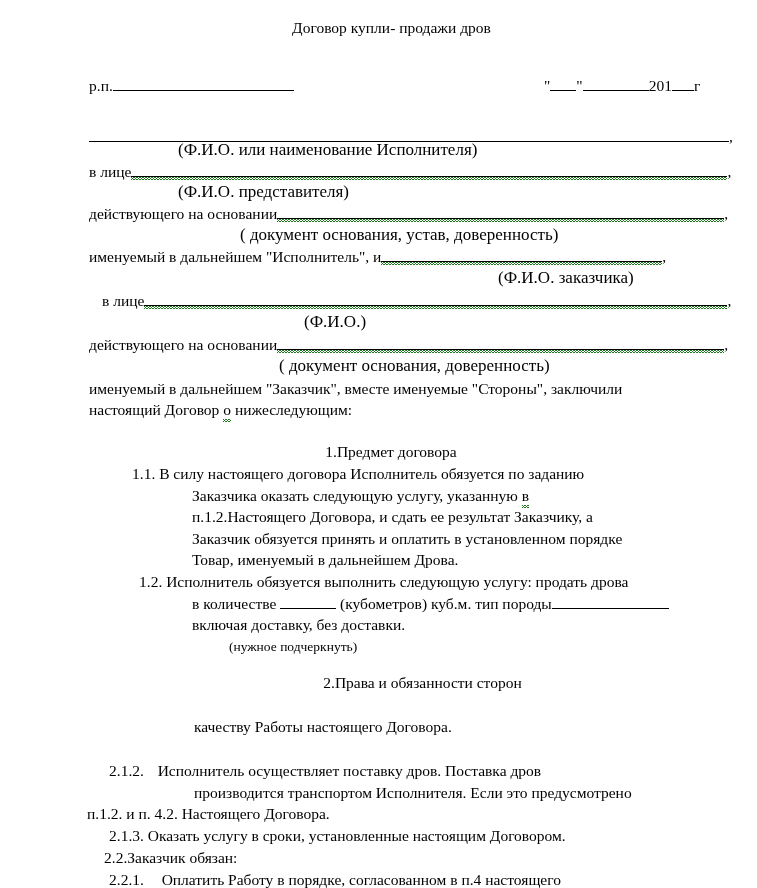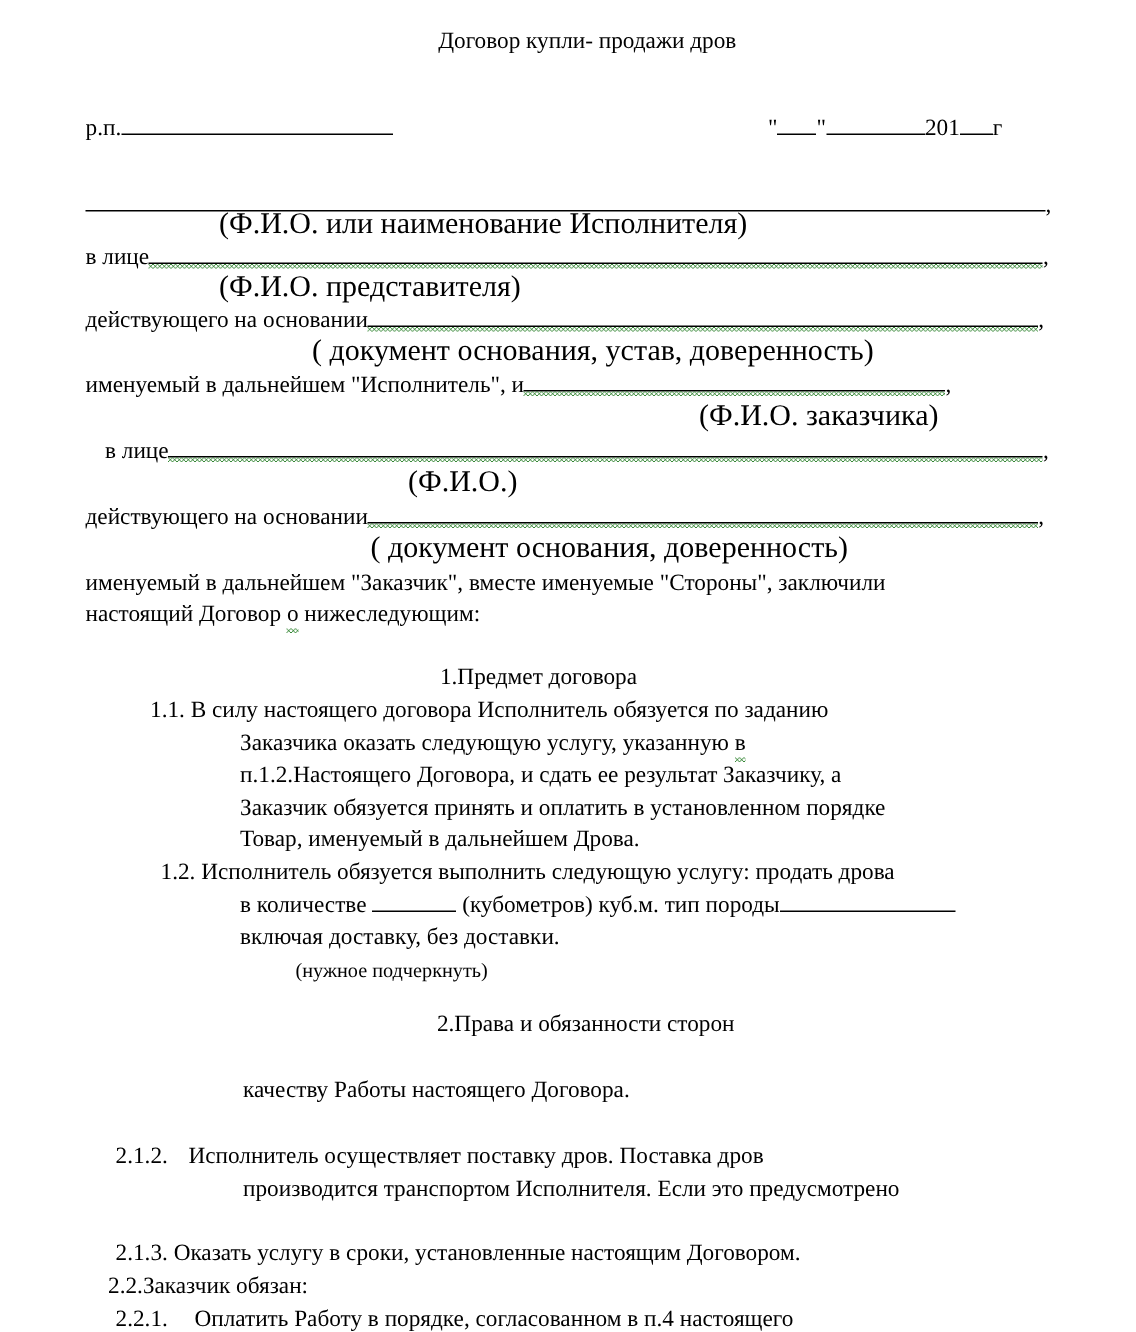--- a/index.html
+++ b/index.html
@@ -44,21 +44,21 @@
     line-height: 21.5px;
   }
 
   .center-head {
     text-align: center;
     font-size: 15.5px;
     line-height: 21px;
   }
 
   .caption {
-    font-size: 20px;
+    font-size: 17px;
     line-height: 19px;
   }
 
   .small-caption {
     font-size: 13.5px;
     line-height: 19px;
   }
 
   
   
@@ -104,21 +104,21 @@
     bottom: -2px;
     height: 3px;
     background-image:
       linear-gradient(45deg, transparent 40%, #1f7a1f 41%, #1f7a1f 59%, transparent 60%),
       linear-gradient(-45deg, transparent 40%, #1f7a1f 41%, #1f7a1f 59%, transparent 60%);
     background-size: 3px 3px;
     background-repeat: repeat-x;
   }
 
   
-  .abs { position: absolute; }
+  .abs { position: absolute; margin-left: 32px; }
   .nowrap { white-space: nowrap; }
 </style>
 </head>
 <body>
 
 <div class="page">
 
   <div class="doc-title">Договор купли- продажи дров</div>
 
   <div class="abs" style="left:57px; top:57px;">
@@ -212,20 +212,21 @@
 
   <div class="abs" style="left:77px; top:742px; width:690px;">
     <div class="para nowrap">
       <span>2.1.2.</span>
       <span style="display:inline-block; width:6px;"></span>
       <span>Исполнитель осуществляет поставку дров. Поставка дров</span>
     </div>
     <div class="para nowrap" style="padding-left:85px;">производится транспортом Исполнителя. Если это предусмотрено</div>
   </div>
 
+  <div class="abs para nowrap" style="left:55px; top:785px;">п.1.2. и п. 4.2. Настоящего Договора.</div>
 
   <div class="abs para nowrap" style="left:77px; top:807px;">
     <span>2.1.3.</span>
     <span>Оказать услугу в сроки, установленные настоящим Договором.</span>
   </div>
 
   <div class="abs para nowrap" style="left:72px; top:829px;">2.2.Заказчик обязан:</div>
 
   <div class="abs" style="left:77px; top:851px; width:680px;">
     <div class="para nowrap">

